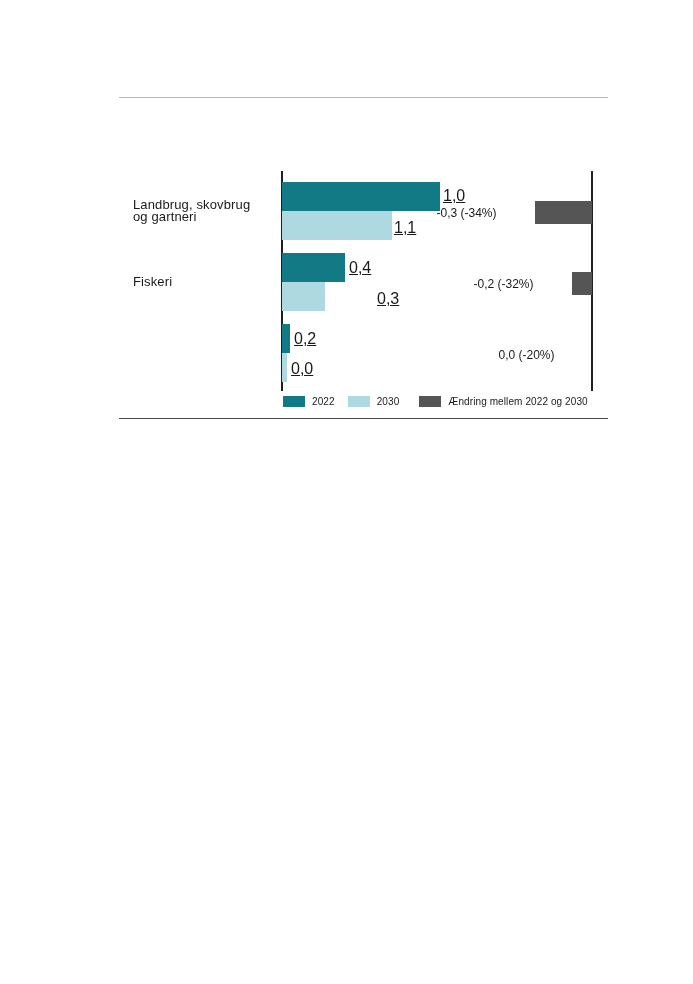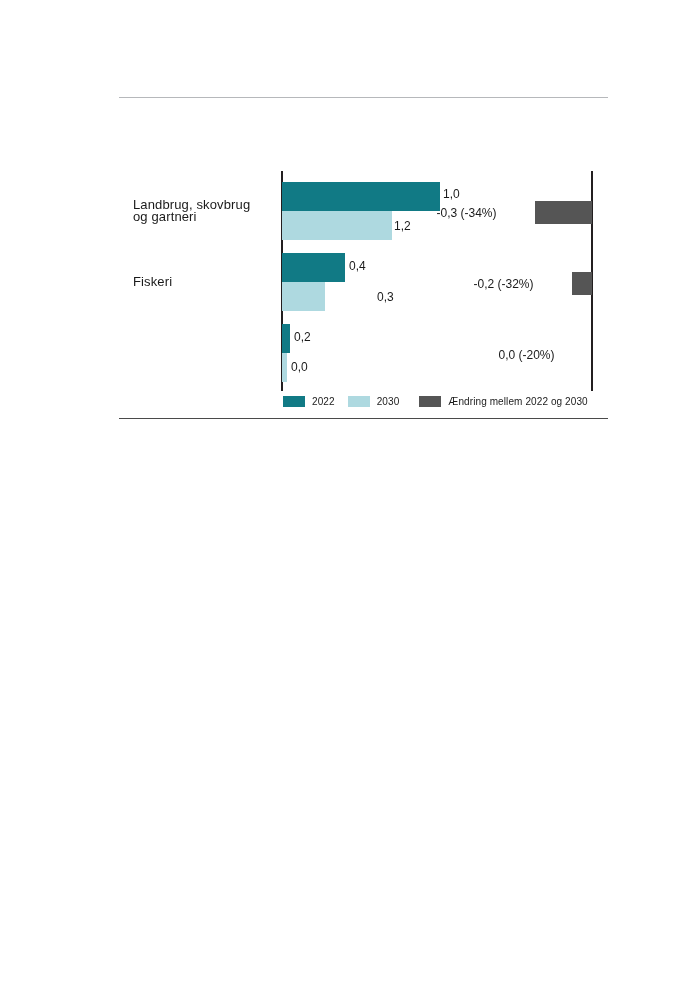--- a/index.html
+++ b/index.html
@@ -67,23 +67,24 @@
   
   .bar-change {
     position: absolute;
     background: #555555;
     height: 23px;
   }
 
   
   .val {
     position: absolute;
-    font-size: 12px;
+    font-size: 16px;
     color: #1a1a1a;
     white-space: nowrap;
+    text-decoration: underline;
   }
   .chg {
     position: absolute;
     font-size: 12px;
     color: #1a1a1a;
     white-space: nowrap;
     text-align: center;
   }
 
   
@@ -131,21 +132,21 @@
 
   <div class="cat-label" style="top:276px;">
     <span class="ln1">Fiskeri</span>
   </div>
 
 
   <div class="bar bar-2022" style="top:182px;height:29px;width:158px;"></div>
   <div class="val" style="left:443px;top:187px;">1,0</div>
 
   <div class="bar bar-2030" style="top:211px;height:29px;width:110px;"></div>
-  <div class="val" style="left:394px;top:219px;">1,2</div>
+  <div class="val" style="left:394px;top:219px;">1,1</div>
 
   <div class="bar-change" style="left:535px;top:201px;width:57px;"></div>
   <div class="chg" style="left:403px;top:206px;width:127px;">-0,3 (-34%)</div>
 
   <div class="bar bar-2022" style="top:253px;height:29px;width:63px;"></div>
   <div class="val" style="left:349px;top:259px;">0,4</div>
 
   <div class="bar bar-2030" style="top:282px;height:29px;width:43px;"></div>
   <div class="val" style="left:329px;top:290px;margin-left:48px;">0,3</div>
 

